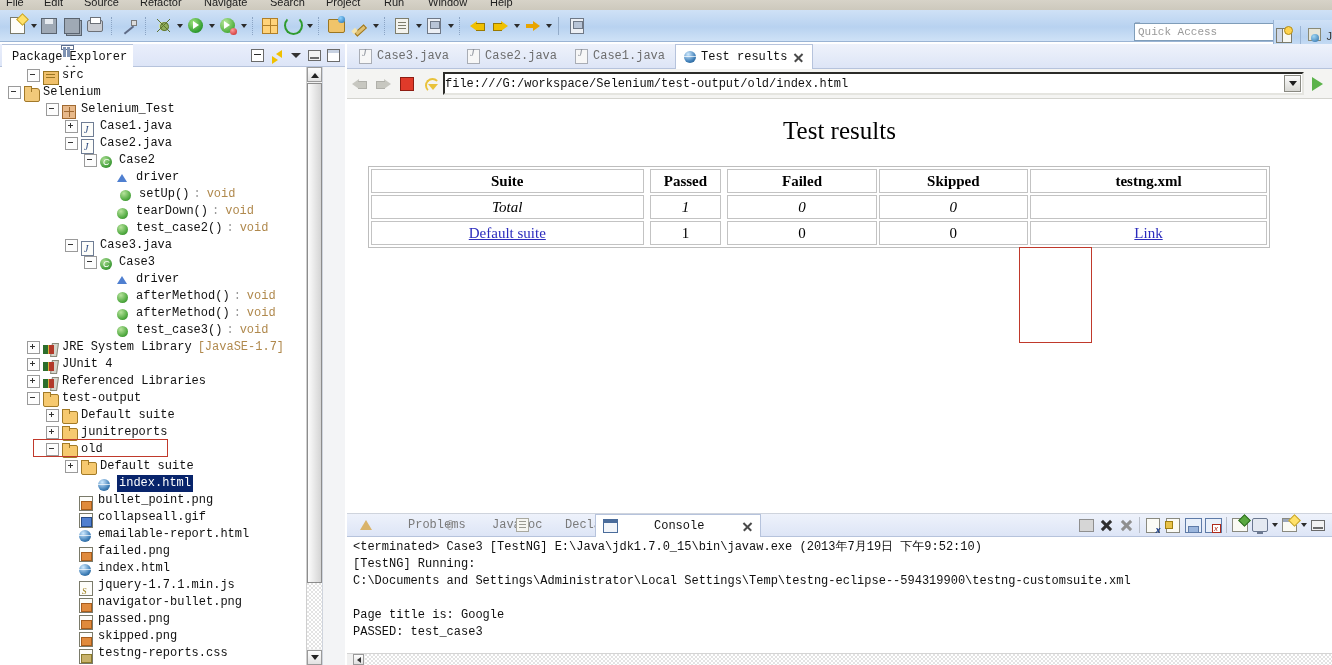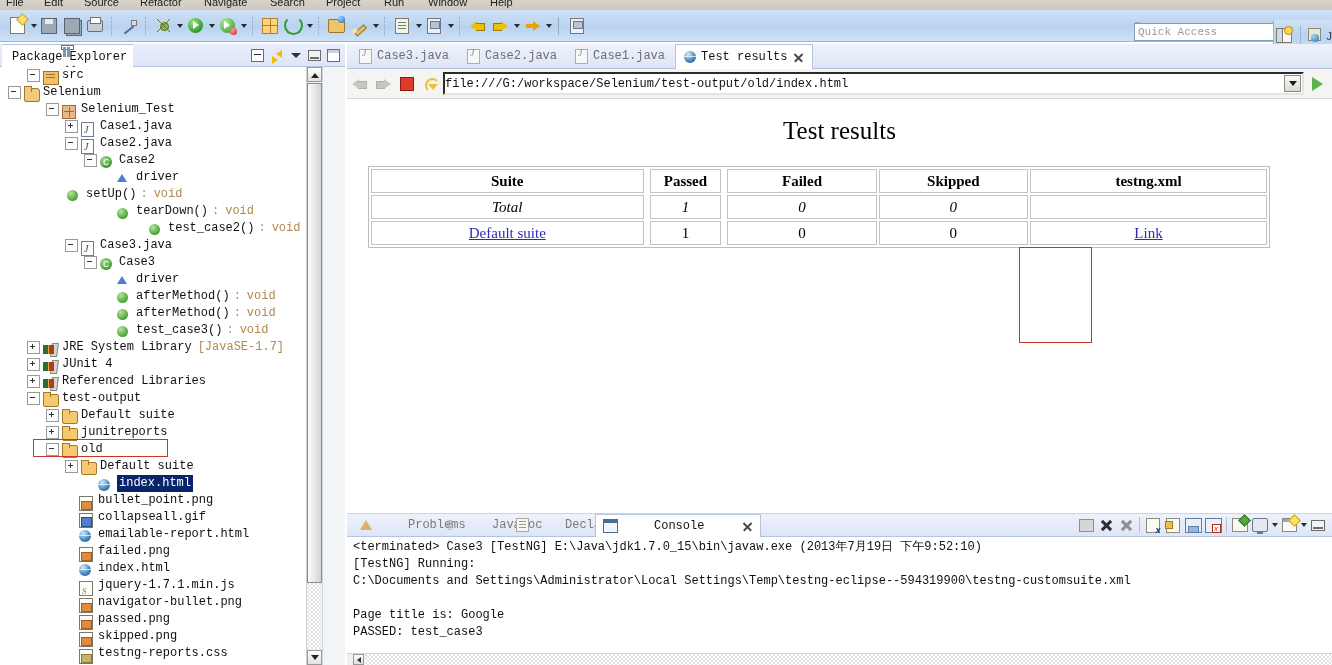--- a/index.html
+++ b/index.html
@@ -495,39 +495,39 @@
           </span>
           <span class="tlabel">Case2</span>
         </div>
         <div class="trow" style="padding-left: 103px;">
           <span class="noexp"></span>
           <span class="tico">
             <i class="i-field" style="position: absolute; left: 0px; top: 2px;"></i>
           </span>
           <span class="tlabel">driver</span>
         </div>
-        <div class="trow" style="padding-left: 53px;">
+        <div class="trow" style="padding-left: 106px;">
           <span class="noexp"></span>
           <span class="tico">
             <i class="i-method" style="position: absolute; left: 0px; top: 2px;"></i>
           </span>
           <span class="tlabel">setUp()</span>
           <span class="tcolon">:</span>
           <span class="tmeta">void</span>
         </div>
         <div class="trow" style="padding-left: 103px; align-items: flex-end;">
           <span class="noexp"></span>
           <span class="tico">
             <i class="i-method" style="position: absolute; left: 0px; top: 2px;"></i>
           </span>
           <span class="tlabel">tearDown()</span>
           <span class="tcolon">:</span>
           <span class="tmeta">void</span>
         </div>
-        <div class="trow" style="padding-left: 103px; margin-left: 32px;">
+        <div class="trow" style="padding-left: 103px;">
           <span class="noexp"></span>
           <span class="tico">
             <i class="i-method" style="position: absolute; left: 0px; top: 2px;"></i>
           </span>
           <span class="tlabel">test_case2()</span>
           <span class="tcolon">:</span>
           <span class="tmeta">void</span>
         </div>
         <div class="trow" style="padding-left: 65px;">
           <span class="exp"></span>

